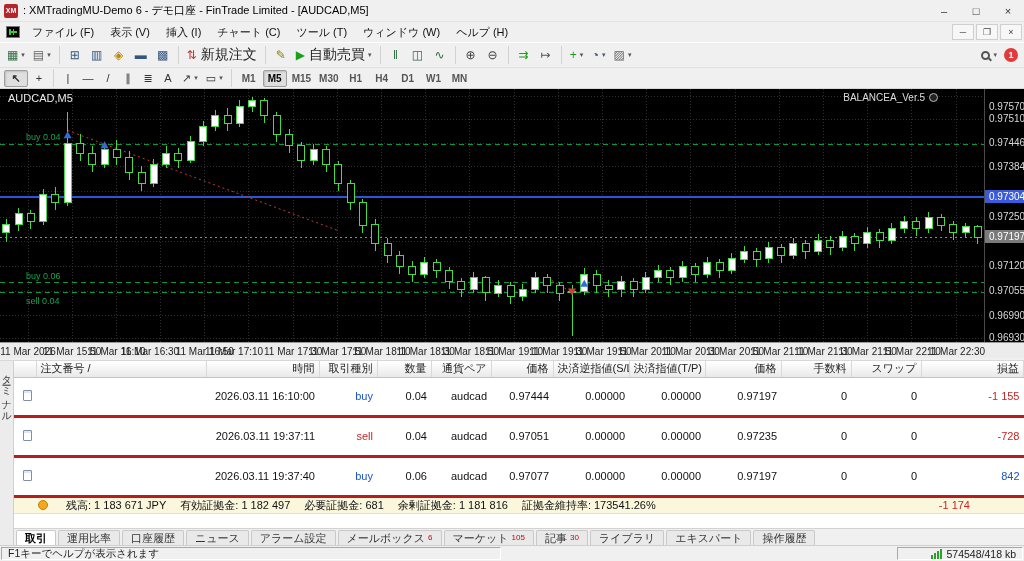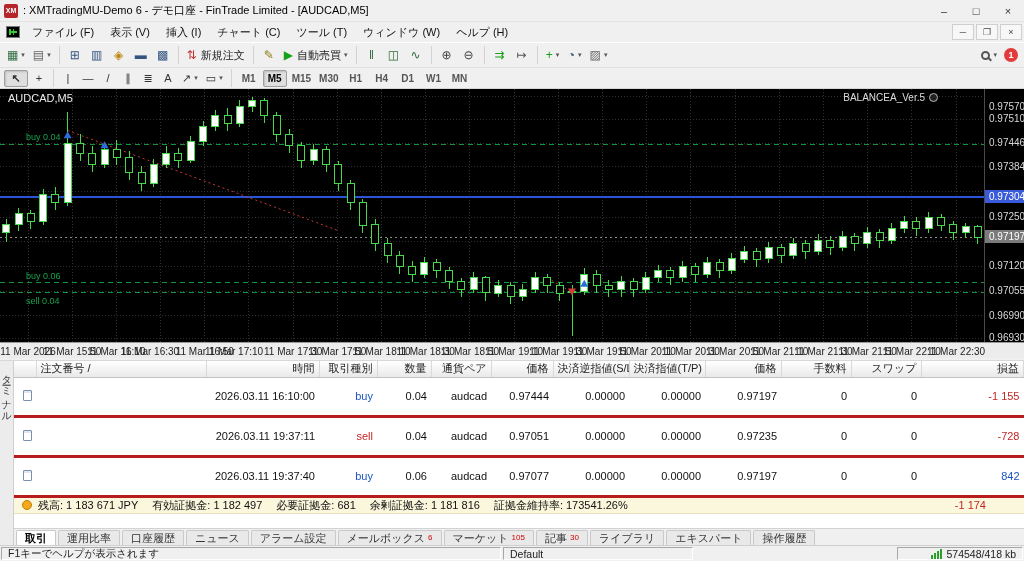--- a/index.html
+++ b/index.html
@@ -26,21 +26,21 @@
   .mdi-btn { width:22px; height:16px; display:flex; align-items:center; justify-content:center; font-size:9px; color:#444; border:1px solid #cfcfcf; background:#f7f7f7; margin-right:2px; }
   
   .toolbar { display:flex; align-items:center; background:#f0f0f0; padding:0 3px; }
   .toolbar.row1 { height:26px; border-top:1px solid #fff; border-bottom:1px solid #e0e0e0; }
   .toolbar.row2 { height:21px; border-bottom:1px solid #d6d6d6; }
   .tbtn { display:inline-flex; align-items:center; justify-content:center; height:20px; min-width:20px;
     margin:0 1px; padding:0 2px; border:1px solid transparent; border-radius:2px; cursor:default; }
   .row2 .tbtn { height:17px; min-width:18px; }
   .tbtn .glyph { font-size:12px; line-height:1; }
   .row2 .tbtn .glyph { font-size:11px; }
-  .tbtn .tlabel { margin-left:4px; font-size:11px; color:#222; }
+  .tbtn .tlabel { margin-left:4px; font-size:14px; color:#222; }
   .tbtn .caret { font-size:7px; margin-left:3px; color:#555; }
   .tbtn.tf { font-size:10px; font-weight:bold; color:#555; min-width:24px; }
   .tbtn.tf.active { background:#dfdfdf; border-color:#9f9f9f; color:#000; box-shadow:inset 1px 1px 2px rgba(0,0,0,.15); }
   .tsep { width:1px; height:18px; background:#d2d2d2; margin:0 4px; }
   .toolbar .spacer { flex:1; }
   .mag { position:relative; width:9px; height:9px; border:2px solid #555; border-radius:50%; display:inline-block; }
   .mag::after { content:''; position:absolute; width:5px; height:2px; background:#555; transform:rotate(45deg); right:-4px; bottom:-2px; }
   .notif { min-width:14px; height:14px; border-radius:8px; background:#e23b3b; color:#fff; font-size:9px; font-weight:bold;
     display:inline-flex; align-items:center; justify-content:center; padding:0 3px; margin:0 3px; }
   
@@ -74,21 +74,21 @@
   table.orders td { height:15px; padding:12px 4px; text-align:right; border-bottom:3px solid #b91c1c; white-space:nowrap; overflow:hidden; }
   td.c-icon, th.c-icon { text-align:center; padding:0; }
   .c-icon { width:22px; } .c-order { width:170px; text-align:left !important; }
   .c-time { width:113px; } .c-type { width:58px; } .c-volume { width:54px; }
   .c-symbol { width:60px; } .c-price_open { width:62px; } .c-sl { width:76px; }
   .c-tp { width:76px; } .c-price_current { width:76px; } .c-commission { width:70px; } .c-swap { width:70px; }
   .doc-icon { display:inline-block; width:9px; height:11px; background:#fff; border:1px solid #7d8fae; border-radius:1px;
     box-shadow:inset 0 2px 0 #dfe7f2; }
   td.neg { color:#c22727; } td.pos { color:#1b55c4; } td.pos2 { color:#1b55c4; } td.negtype { color:#c22727; }
   .balance-row { display:flex; align-items:center; height:16px; background:#fbf7dd; border-bottom:1px solid #e8e2c0;
-    padding:0 4px; font-size:11px; }
+    padding:0 20px; font-size:11px;gap:12px; }
   .bal-icon { width:10px; height:10px; border-radius:50%; background:#f6a71b; border:1px solid #c07f08; margin:0 6px 0 4px; flex:none; }
   .bseg { margin-right:14px; white-space:nowrap; }
   .balance-profit { margin-left:auto; padding-right:34px; color:#c22727; }
   .term-filler { flex:1; background:#fff; }
   .term-tabs { height:17px; display:flex; align-items:stretch; background:#f0f0f0; border-top:1px solid #d2d2d2; padding:1px 2px 0 2px; gap:2px; }
   .term-tab { display:inline-flex; align-items:center; padding:0 8px; font-size:11px; color:#333;
     background:#e9e9e9; border:1px solid #c9c9c9; border-bottom:none; border-radius:2px 2px 0 0; cursor:default; white-space:nowrap; }
   .term-tab.active { background:#ffffff; font-weight:bold; color:#000; }
   .tab-badge { color:#d40000; font-size:8px; margin-left:3px; align-self:flex-start; margin-top:2px; }
   
@@ -625,21 +625,20 @@
         </span>
         <span class="term-tab">
           <span>操作履歴</span>
         </span>
       </div>
   </div>
 </div>
 
 <div class="statusbar">
   <div class="sb-sec sb-help">F1キーでヘルプが表示されます</div>
-  <div class="sb-sec sb-profile">Default</div>
   <div class="sb-fill sb-sec"></div>
   <div class="sb-sec sb-conn">
     <span class="conn-bars">
         <i></i>
         <i></i>
         <i></i>
         <i></i>
       </span>
     <span>574548/418 kb</span>
   </div>

